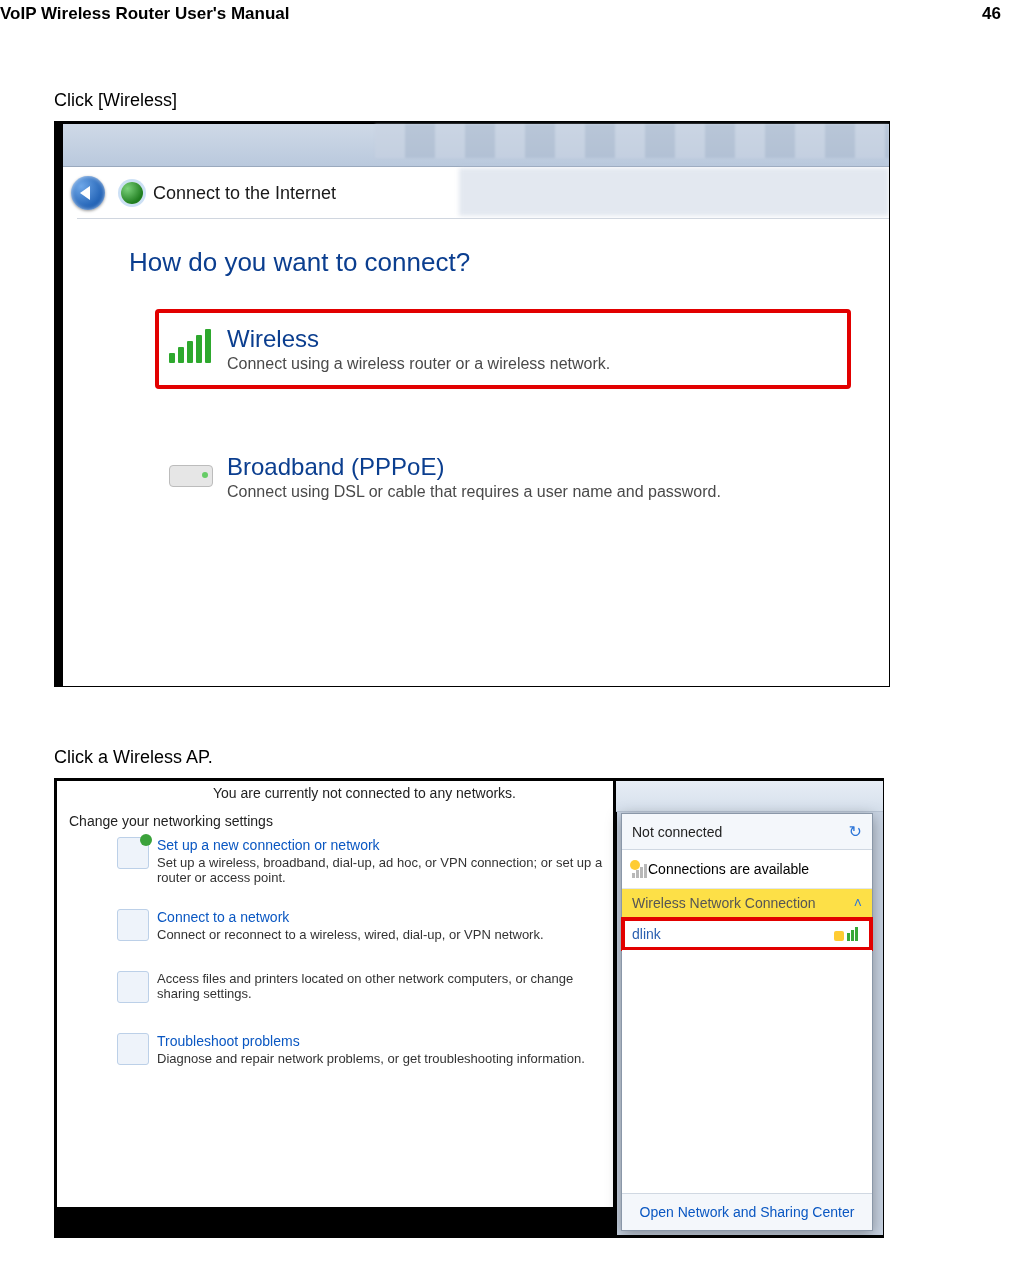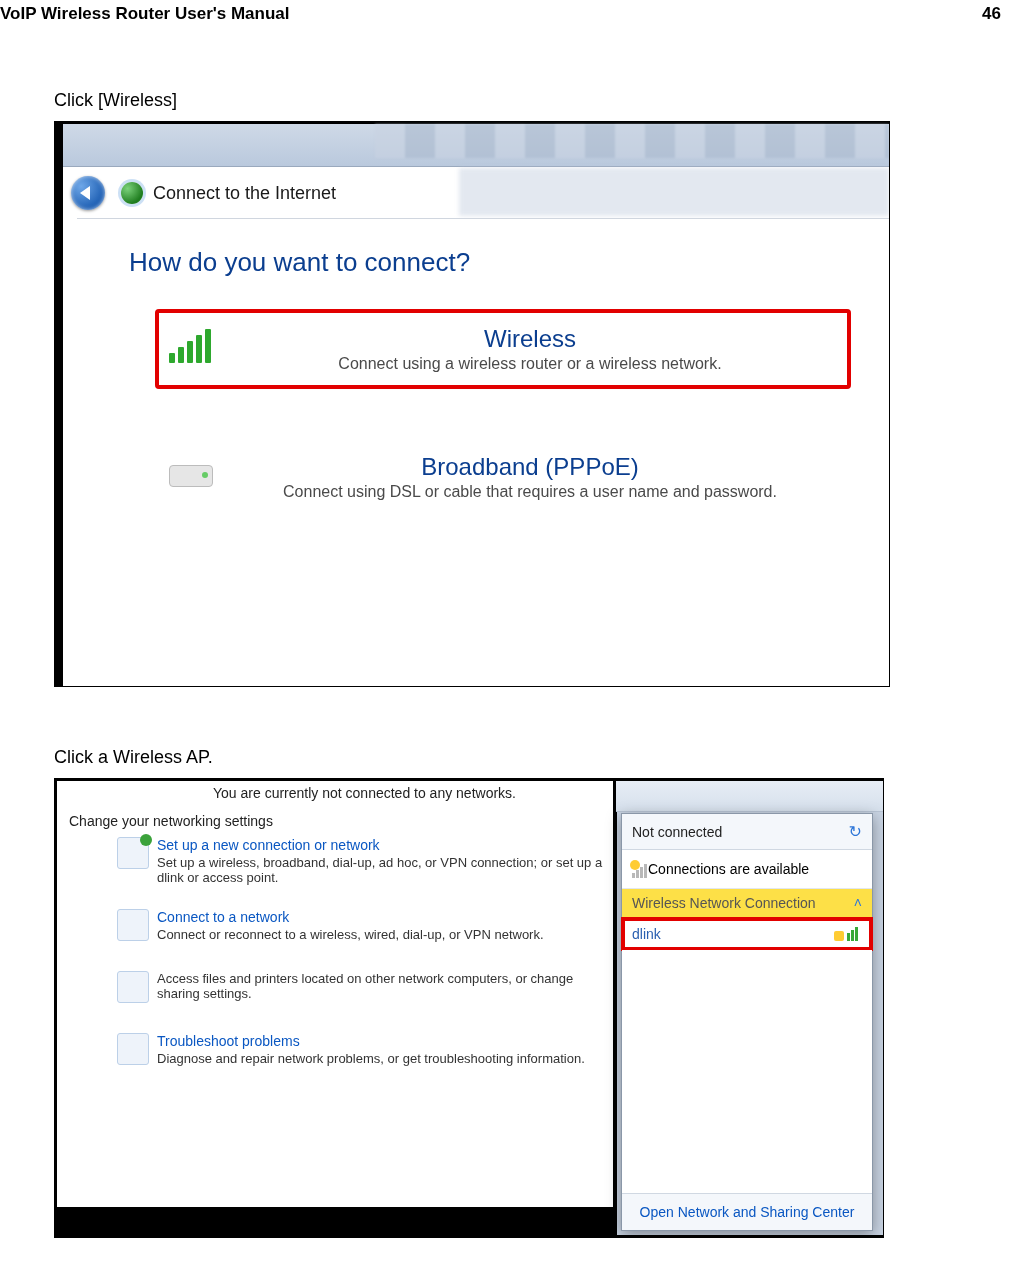--- a/index.html
+++ b/index.html
@@ -117,21 +117,20 @@
     top:28px;left:52px;
     font-size:26px;
     color:#0b3e8f;
   }
   .opt {
     position:absolute;
     left:80px;
     right:40px;
     padding:14px 16px 14px 70px;
     border-radius:2px;
-    text-align:center;
   }
   .opt .ico {
     position:absolute;
     left:12px; top:12px;
     width:44px;height:44px;
   }
   .sig-bars{
     position:absolute;left:0;bottom:4px;display:flex;align-items:flex-end;gap:3px;
   }
   .sig-bars span{width:6px;background:#2ea82e;display:block;border-radius:1px}
@@ -336,21 +335,21 @@
       <div class="shot2-left">
         <div class="shot2-topmsg">You are currently not connected to any networks.</div>
         <div class="shot2-sec-head">Change your networking settings</div>
 
         <div class="settings-list">
           <div class="settings-item">
             <div class="ic">
                 <div class="plus"></div>
               </div>
             <div class="lnk">Set up a new connection or network</div>
-            <div class="desc">Set up a wireless, broadband, dial-up, ad hoc, or VPN connection; or set up a dlink or access point.</div>
+            <div class="desc">Set up a wireless, broadband, dial-up, ad hoc, or VPN connection; or set up a router or access point.</div>
           </div>
           <div class="settings-item">
             <div class="ic"></div>
             <div class="lnk">Connect to a network</div>
             <div class="desc">Connect or reconnect to a wireless, wired, dial-up, or VPN network.</div>
           </div>
           <div class="settings-item">
             <div class="ic"></div>
             <div class="desc">Access files and printers located on other network computers, or change sharing settings.</div>
           </div>

